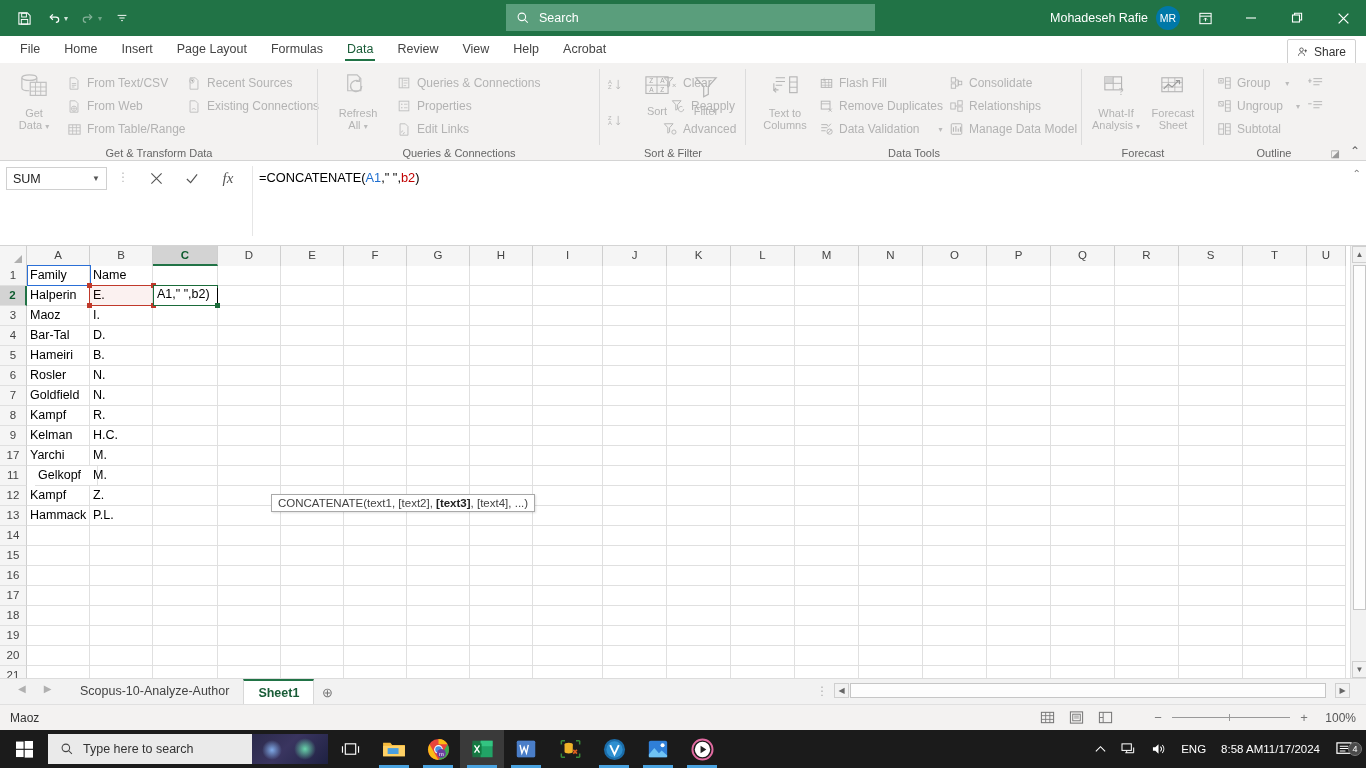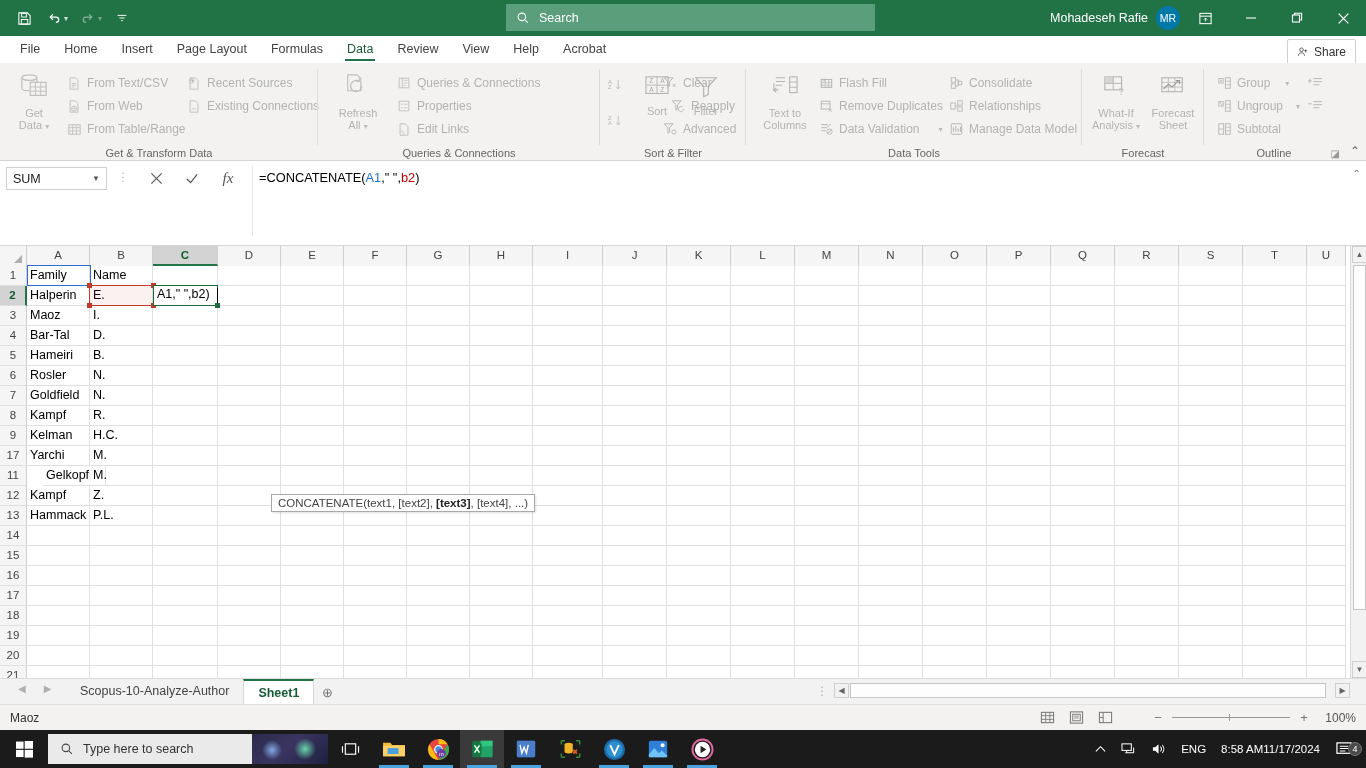--- a/index.html
+++ b/index.html
@@ -808,21 +808,21 @@
       <div class="cell" style="left:0; top:0px;   width:63px;">Family</div>
       <div class="cell" style="left:0; top:20px;  width:63px;">Halperin</div>
       <div class="cell" style="left:0; top:40px;  width:63px;">Maoz</div>
       <div class="cell" style="left:0; top:60px;  width:63px;">Bar-Tal</div>
       <div class="cell" style="left:0; top:80px;  width:63px;">Hameiri</div>
       <div class="cell" style="left:0; top:100px; width:63px;">Rosler</div>
       <div class="cell" style="left:0; top:120px; width:63px;">Goldfield</div>
       <div class="cell" style="left:0; top:140px; width:63px;">Kampf</div>
       <div class="cell" style="left:0; top:160px; width:63px;">Kelman</div>
       <div class="cell" style="left:0; top:180px; width:63px;">Yarchi</div>
-      <div class="cell" style="left:16px; top:200px; width:63px;">Gelkopf</div>
+      <div class="cell" style="left:8px; top:200px; width:63px;">Gelkopf</div>
       <div class="cell" style="left:0; top:220px; width:63px;">Kampf</div>
       <div class="cell" style="left:0; top:240px; width:63px;">Hammack</div>
 
       <div class="cell" style="left:63px; top:0px;   width:63px;">Name</div>
       <div class="cell" style="left:63px; top:20px;  width:63px;">E.</div>
       <div class="cell" style="left:63px; top:40px;  width:63px;">I.</div>
       <div class="cell" style="left:63px; top:60px;  width:63px;">D.</div>
       <div class="cell" style="left:63px; top:80px;  width:63px;">B.</div>
       <div class="cell" style="left:63px; top:100px; width:63px;">N.</div>
       <div class="cell" style="left:63px; top:120px; width:63px;">N.</div>

